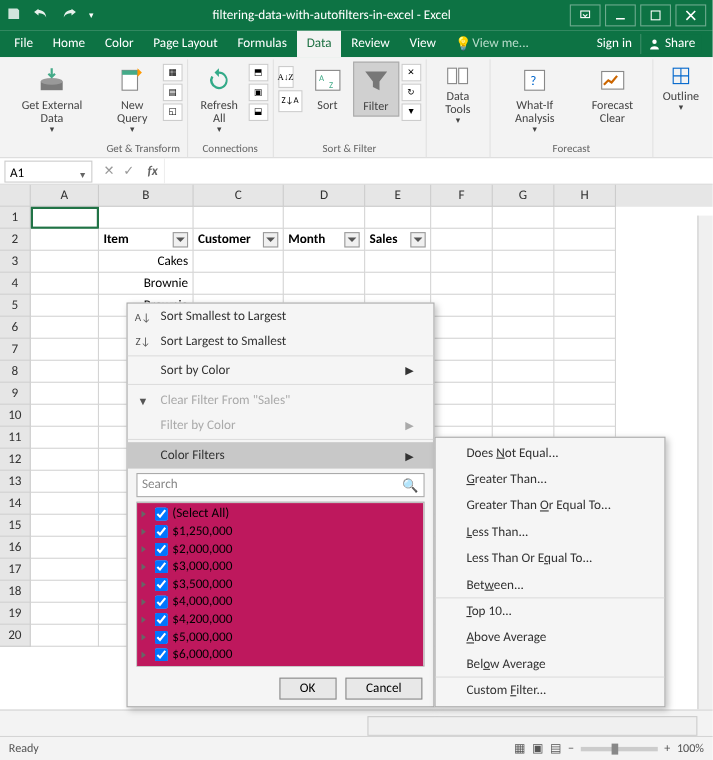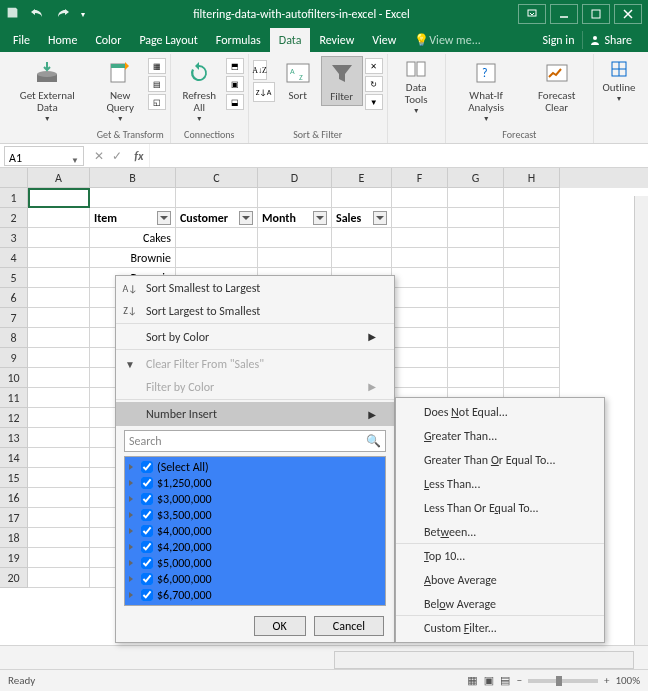--- a/index.html
+++ b/index.html
@@ -58,21 +58,21 @@
 
   
   .ctxmenu { position: absolute; top: 275px; left: 115px; width: 280px; background: #f5f5f5; border: 1px solid #aaa; box-shadow: 2px 2px 6px rgba(0,0,0,0.25); font-size: 12px; z-index: 10; }
   .ctxitem { display: flex; align-items: center; height: 24px; padding: 0 18px 0 30px; position: relative; color: #333;}
   .ctxitem.disabled { color: #aaa; }
   .ctxitem.sep-after { border-bottom: 1px solid #ddd; margin-bottom: 2px; padding-bottom: 2px; }
   .ctxitem.hover { background: #c8c8c8; }
   .ctxitem .arrow { margin-left: auto; font-size: 10px; }
   .ctxicon { position: absolute; left: 6px; width: 16px; height: 16px; display:flex; align-items:center; justify-content:center; font-size:10px; color:#555;}
   .ctx-search { margin: 4px 8px; border: 1px solid #aaa; height: 22px; display:flex; align-items:center; padding:0 4px; background:#fff; justify-content:space-between; color:#888;}
-  .ctx-list { margin: 0 8px 4px; border: 1px solid #aaa; background: #3b82f6; height: 150px; overflow-y: scroll; padding: 2px; }
+  .ctx-list { margin: 0 8px 4px; border: 1px solid #aaa; background: #be185d; height: 150px; overflow-y: scroll; padding: 2px; }
   .ctx-check { display: flex; align-items: center; gap: 4px; font-size: 12px; padding: 1px 2px 1px 14px; position:relative;}
   .ctx-check::before { content: ""; position:absolute; left:2px; top:5px; width:0; height:0; border:3px solid transparent; border-left:4px solid #666;}
   .ctx-check input { width: 12px; height: 12px; }
   .ctx-buttons { display:flex; justify-content:flex-end; gap:8px; padding: 6px 10px; }
   .ctx-btn { border: 1px solid #888; background:#e8e8e8; padding: 2px 18px; font-size:12px;}
 
   
   .submenu { position: absolute; top: 397px; left: 395px; width: 210px; background: #f5f5f5; border: 1px solid #aaa; box-shadow: 2px 2px 6px rgba(0,0,0,0.25); font-size:12px; z-index: 11; padding: 2px 0;}
   .subitem { height: 24px; display:flex; align-items:center; padding: 0 14px 0 28px; color:#333;}
   .subitem.sep-after { border-bottom: 1px solid #ddd; }
@@ -575,36 +575,40 @@
     </div>
   <div class="ctxitem disabled">
       <span class="ctxicon">▼</span>
       <span>Clear Filter From "Sales"</span>
     </div>
   <div class="ctxitem disabled sep-after">
       <span>Filter by Color</span>
       <span class="arrow">▶</span>
     </div>
   <div class="ctxitem hover">
-      <span>Number Insert</span>
+      <span>Color Filters</span>
       <span class="arrow">▶</span>
     </div>
   <div class="ctx-search">
       <span>Search</span>
       <span>🔍</span>
     </div>
   <div class="ctx-list">
     <div class="ctx-check">
         <input type="checkbox" checked="" style="">
         <span>(Select All)</span>
       </div>
     <div id="ctx-values">
         <div class="ctx-check">
           <input type="checkbox" checked="" style="">
           <span>$1,250,000</span>
+        </div>
+        <div class="ctx-check">
+          <input type="checkbox" checked="" style="">
+          <span>$2,000,000</span>
         </div>
         <div class="ctx-check">
           <input type="checkbox" checked="" style="">
           <span>$3,000,000</span>
         </div>
         <div class="ctx-check">
           <input type="checkbox" checked="" style="">
           <span>$3,500,000</span>
         </div>
         <div class="ctx-check">

